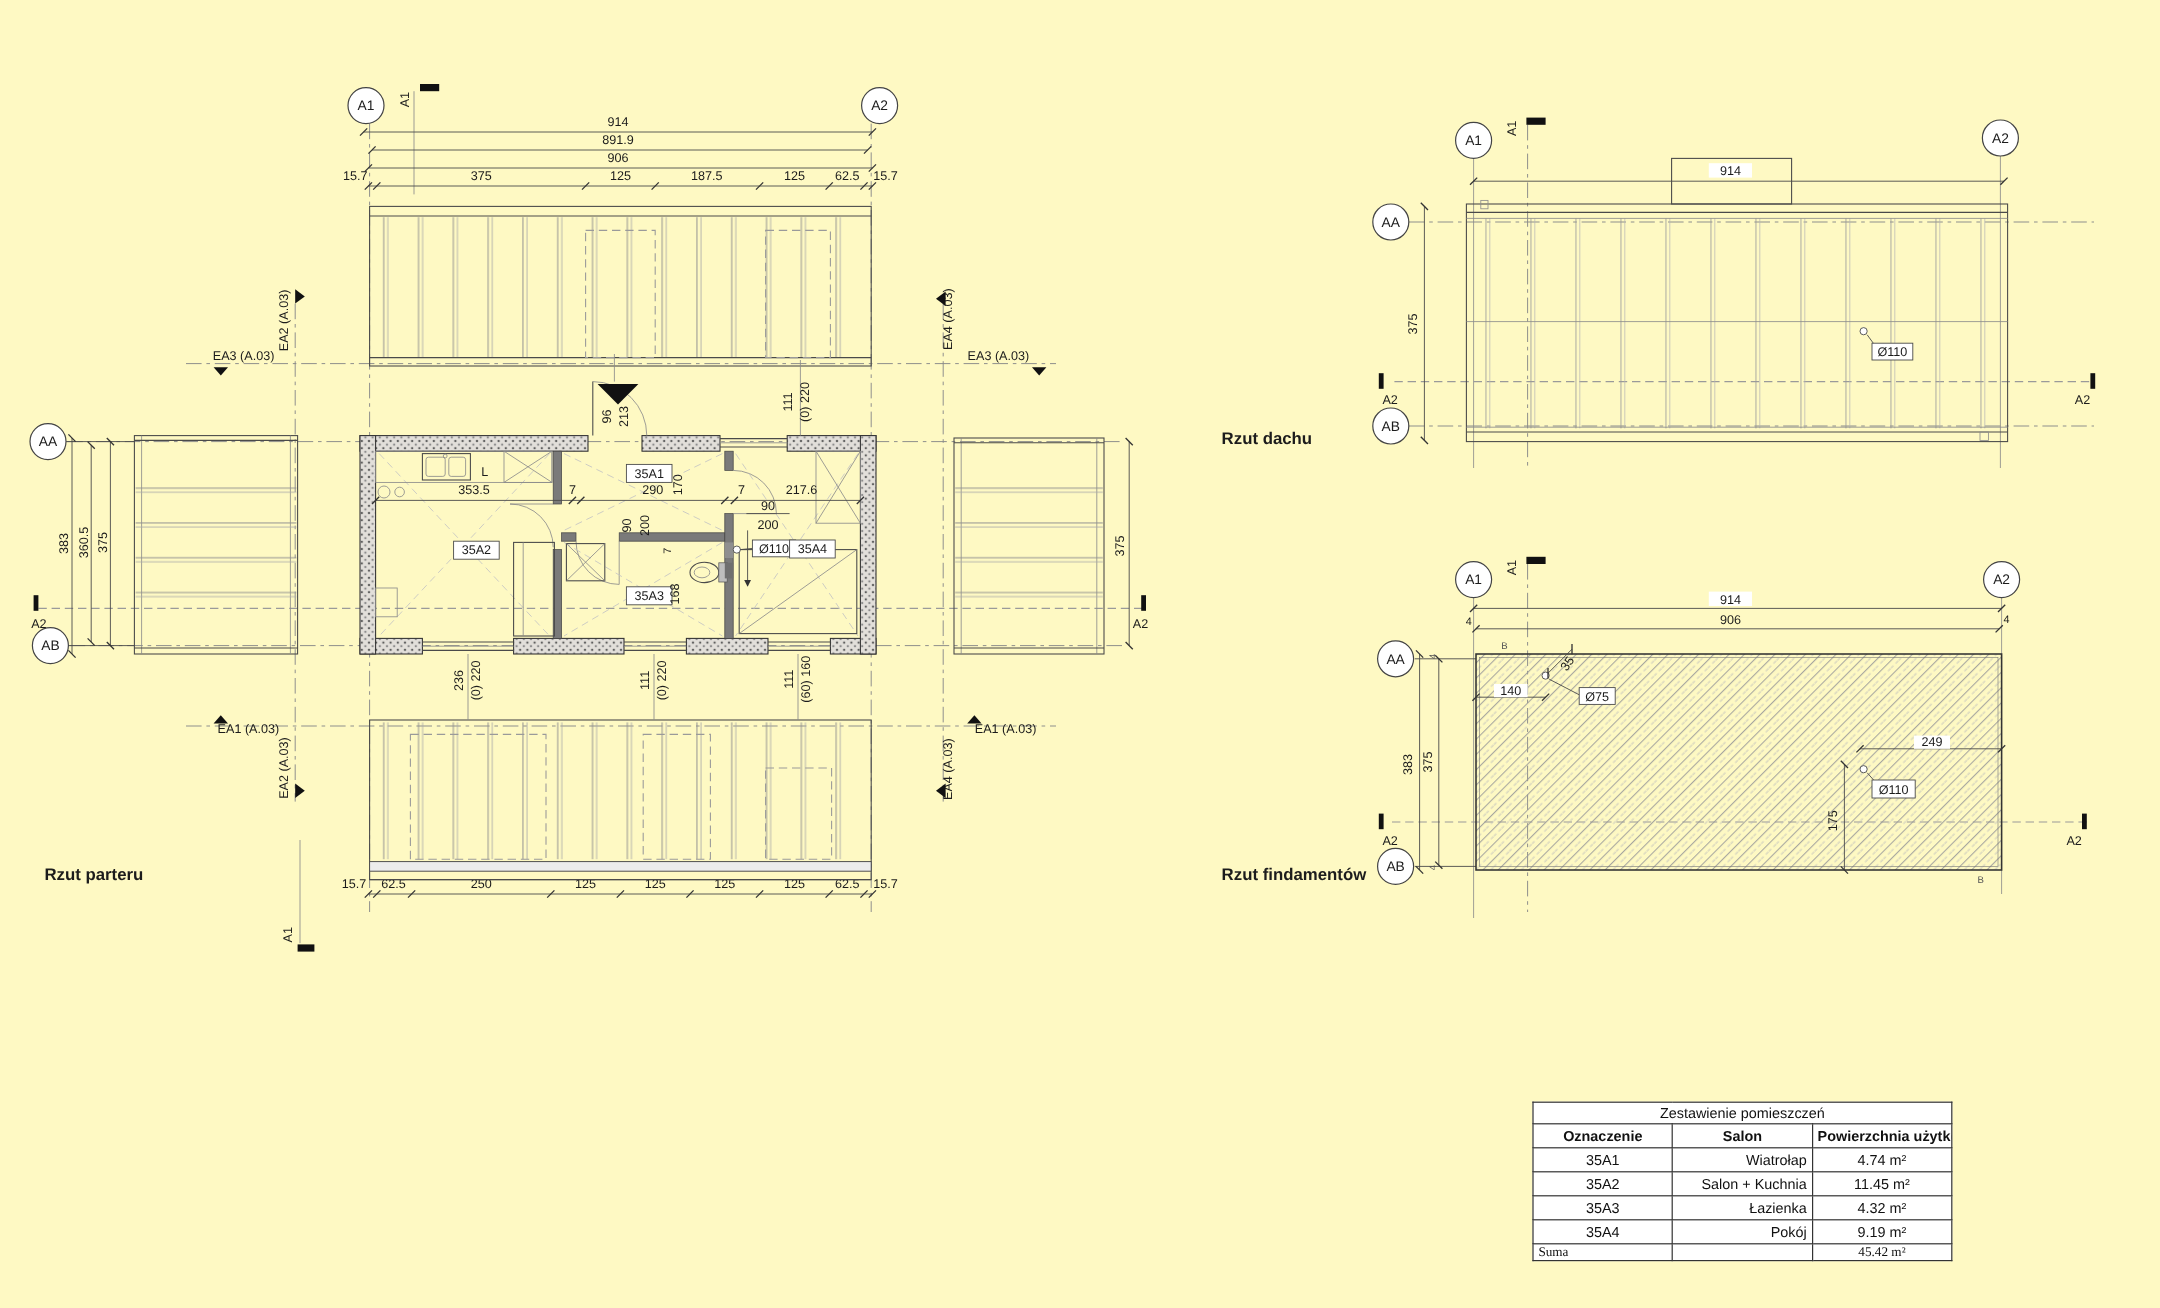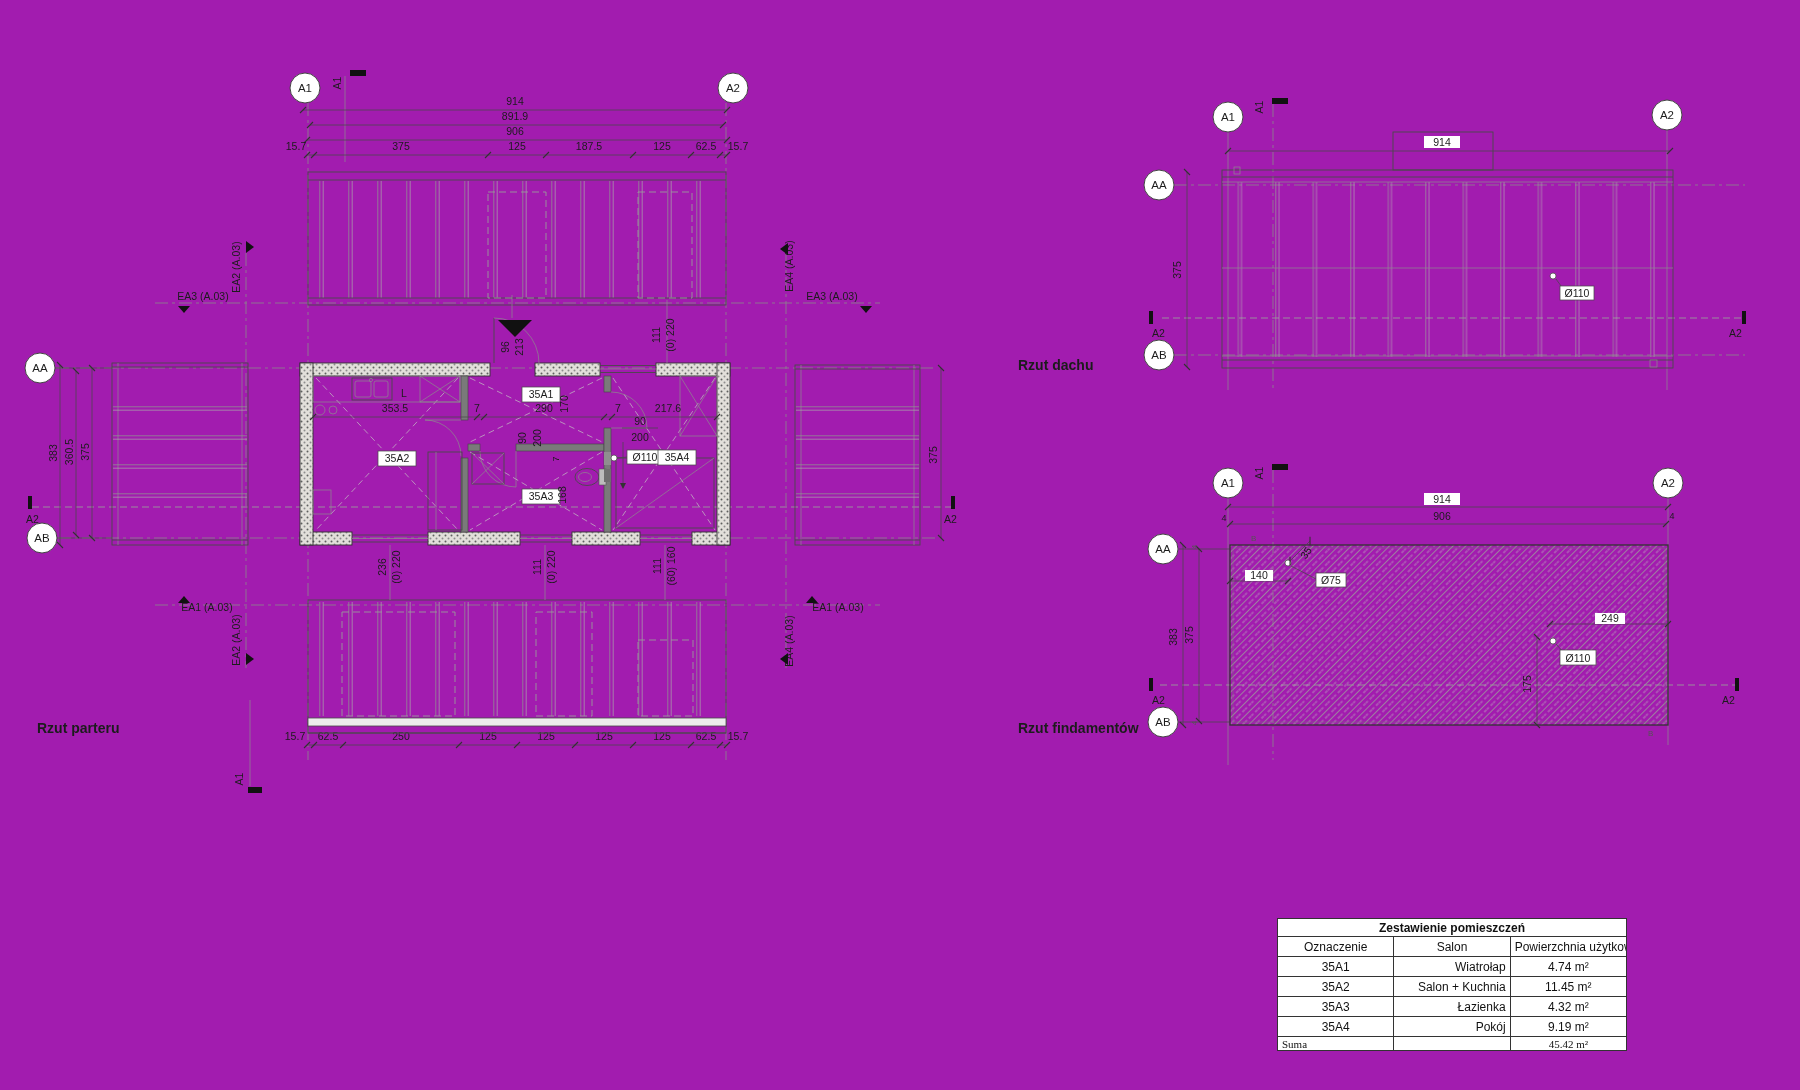--- a/index.html
+++ b/index.html
@@ -1,16 +1,16 @@
 <!DOCTYPE html>
 <html><head>
 <meta charset="utf-8">
 <style>
   html,body{margin:0;padding:0;background:#ffffff;}
-  .canvas{position:relative;width:1800px;height:1090px;background:#a21caf;overflow:hidden;
+  .canvas{position:relative;width:1800px;height:1090px;background:#fef9c3;overflow:hidden;
           font-family:"Liberation Sans",sans-serif;}
   svg{position:absolute;left:0;top:0;}
   svg text{font-family:"Liberation Sans",sans-serif;fill:#1c1c1c;}
   .t{font-size:10.5px}
   .s{font-size:9px}
   .xs{font-size:8px;fill:#555}
   .c{font-size:11.5px}
   .b{font-size:14px;font-weight:bold}
   .rm{font-size:10.5px}
   .m{text-anchor:middle}
@@ -20,22 +20,22 @@
   .dd{stroke:#8a8a8a;stroke-width:0.8;stroke-dasharray:13 4 3 4;fill:none}
   .ds{stroke:#9a9a9a;stroke-width:0.9;stroke-dasharray:7 4;fill:none}
   .xd{stroke:#c4c4c4;stroke-width:0.7;stroke-dasharray:6 4;fill:none}
   .gc{fill:#fff;stroke:#444;stroke-width:1}
   .bk{fill:#111}
   .wb{fill:#fff}
   
   .sched{position:absolute;left:1277px;top:918px;width:350px;border-collapse:collapse;
          font-size:12px;color:#111;background:#fff;table-layout:fixed;}
   .sched td,.sched th{border:1px solid #333;padding:0 4px;height:19px;overflow:hidden;white-space:nowrap;}
-  .sched .tt{font-weight:bold;text-align:center;height:17px;}
-  .sched .hd{text-align:center;font-weight:normal;}
+  .sched .tt{font-weight:normal;text-align:center;height:17px;}
+  .sched .hd{text-align:center;font-weight:bold;}
   .sched .cid{text-align:center;width:60px;}
   .sched .cnm{text-align:right;width:166px;}
   .sched .car{text-align:center;width:116px;}
   .sched .sum td{font-size:11px;height:13px;font-family:Liberation Serif, serif;}
 </style>
 </head>
 <body>
 
 <div class="canvas">
 <svg width="1800" height="1090" viewBox="0 0 1800 1090">

